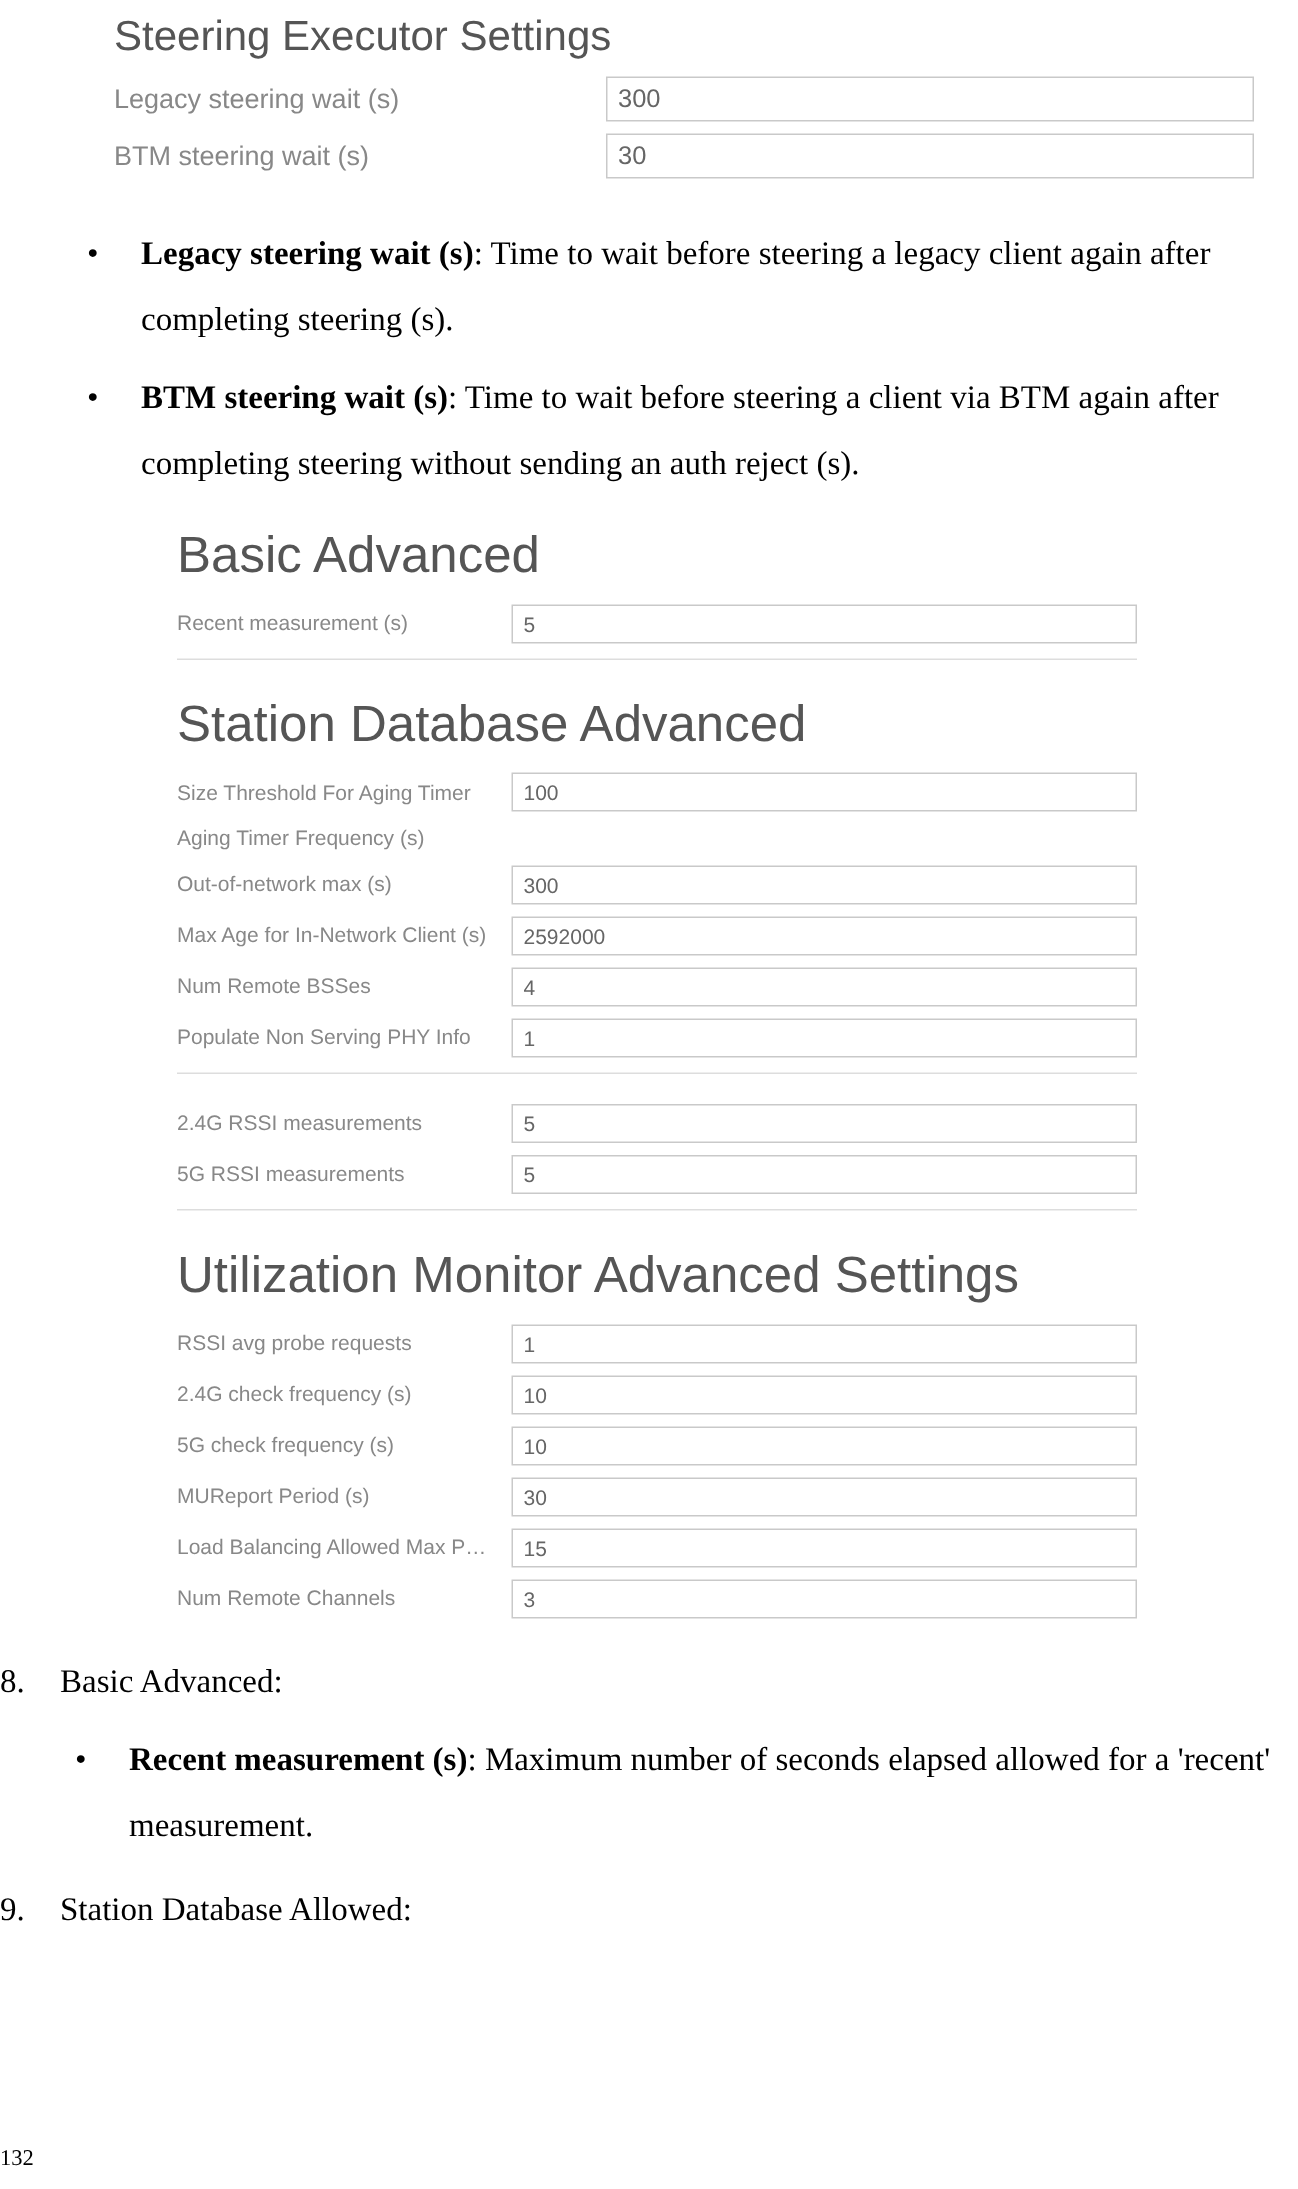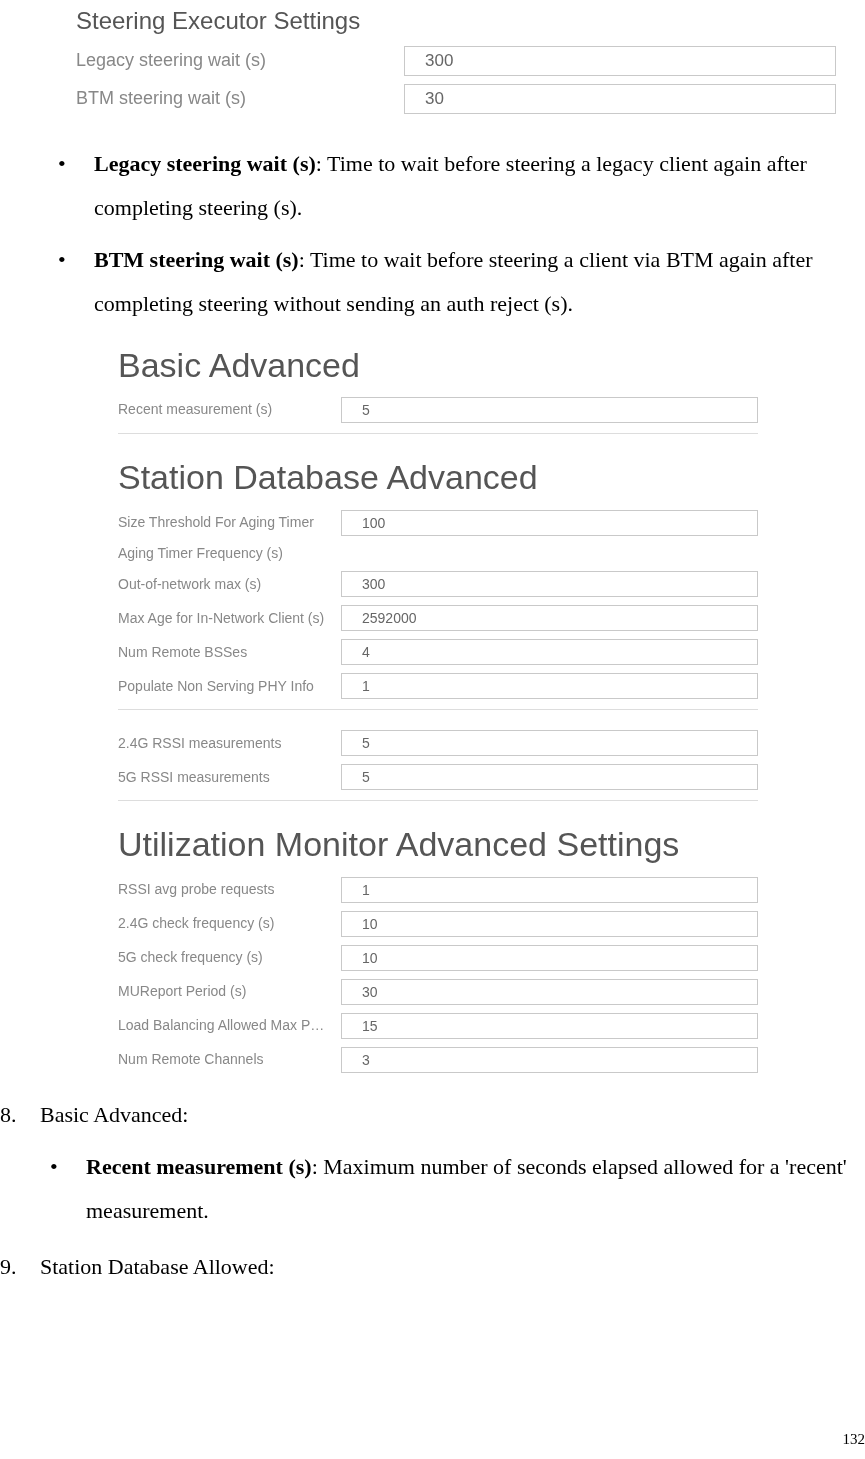--- a/index.html
+++ b/index.html
@@ -16,21 +16,21 @@
     width: 865px;
     min-height: 1459px;
     margin: 0;
     box-sizing: border-box;
   }
   .page-number {
     position: absolute;
     bottom: 6px;
     left: 0;
     right: 0;
-    text-align: right;
+    text-align: left;
     font-family: "Times New Roman", serif;
     font-size: 15px;
     color: #000;
   }
 
   
   .panel {
     background: #fff;
     font-family: -apple-system, Helvetica, Arial, sans-serif;
     font-size: 16px;
@@ -47,21 +47,21 @@
     width: 640px;
   }
   .panel .hdr {
     font-size: 34px;
     font-weight: 300;
     color: #555;
     padding-top: 4px;
     margin-bottom: 4px;
     white-space: nowrap;
   }
-  .panel.big .hdr { font-size: 24px; }
+  .panel.big .hdr { font-size: 28px; }
   .hr {
     border-bottom: 1px solid #ddd;
     margin-top: 6px;
   }
   .row {
     display: flex;
     align-items: center;
     padding: 4px 0;
     gap: 8px;
   }
@@ -71,21 +71,21 @@
     font-size: 15px;
     white-space: nowrap;
     overflow: hidden;
     text-overflow: ellipsis;
   }
   .panel.big .row .lbl { width: 320px; font-size: 18px; }
   .panel.small .row .lbl { width: 215px; font-size: 14px; }
   .row .inp {
     flex: 1 1 auto;
     border: 1px solid #c9c9c9;
-    padding: 3px 20px;
+    padding: 3px 7px;
     font-size: 14px;
     color: #666;
     height: 18px;
     background: #fff;
     font-family: inherit;
   }
   .panel.big .row .inp { font-size: 17px; height: 22px; }
   ul.bullets {
     list-style: none;
     padding: 0 0 0 48px;

